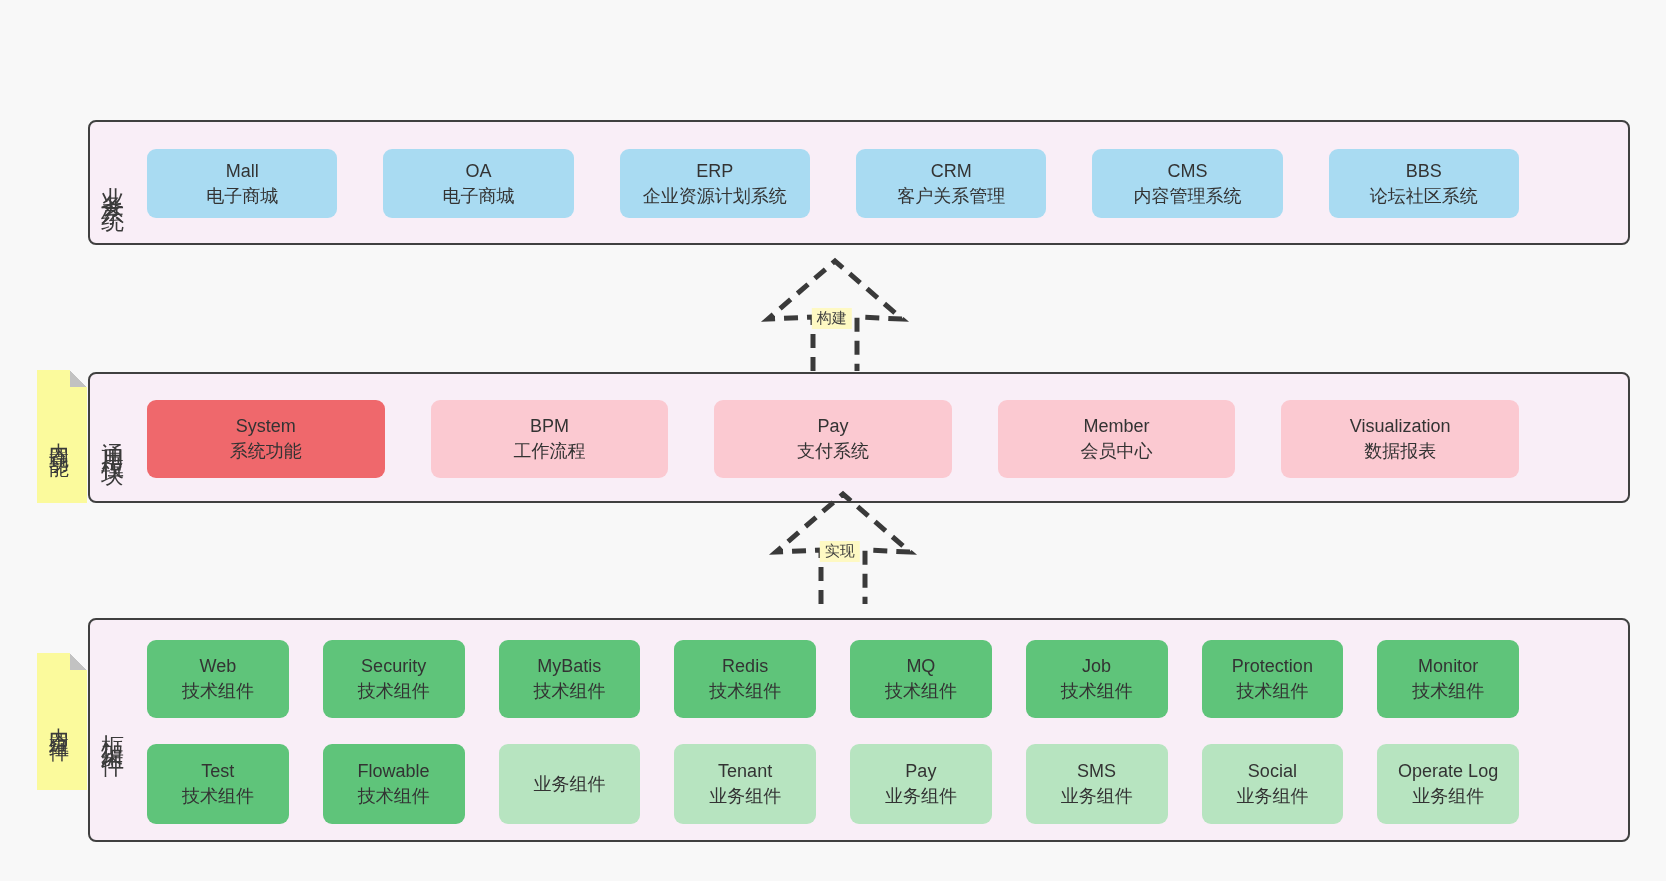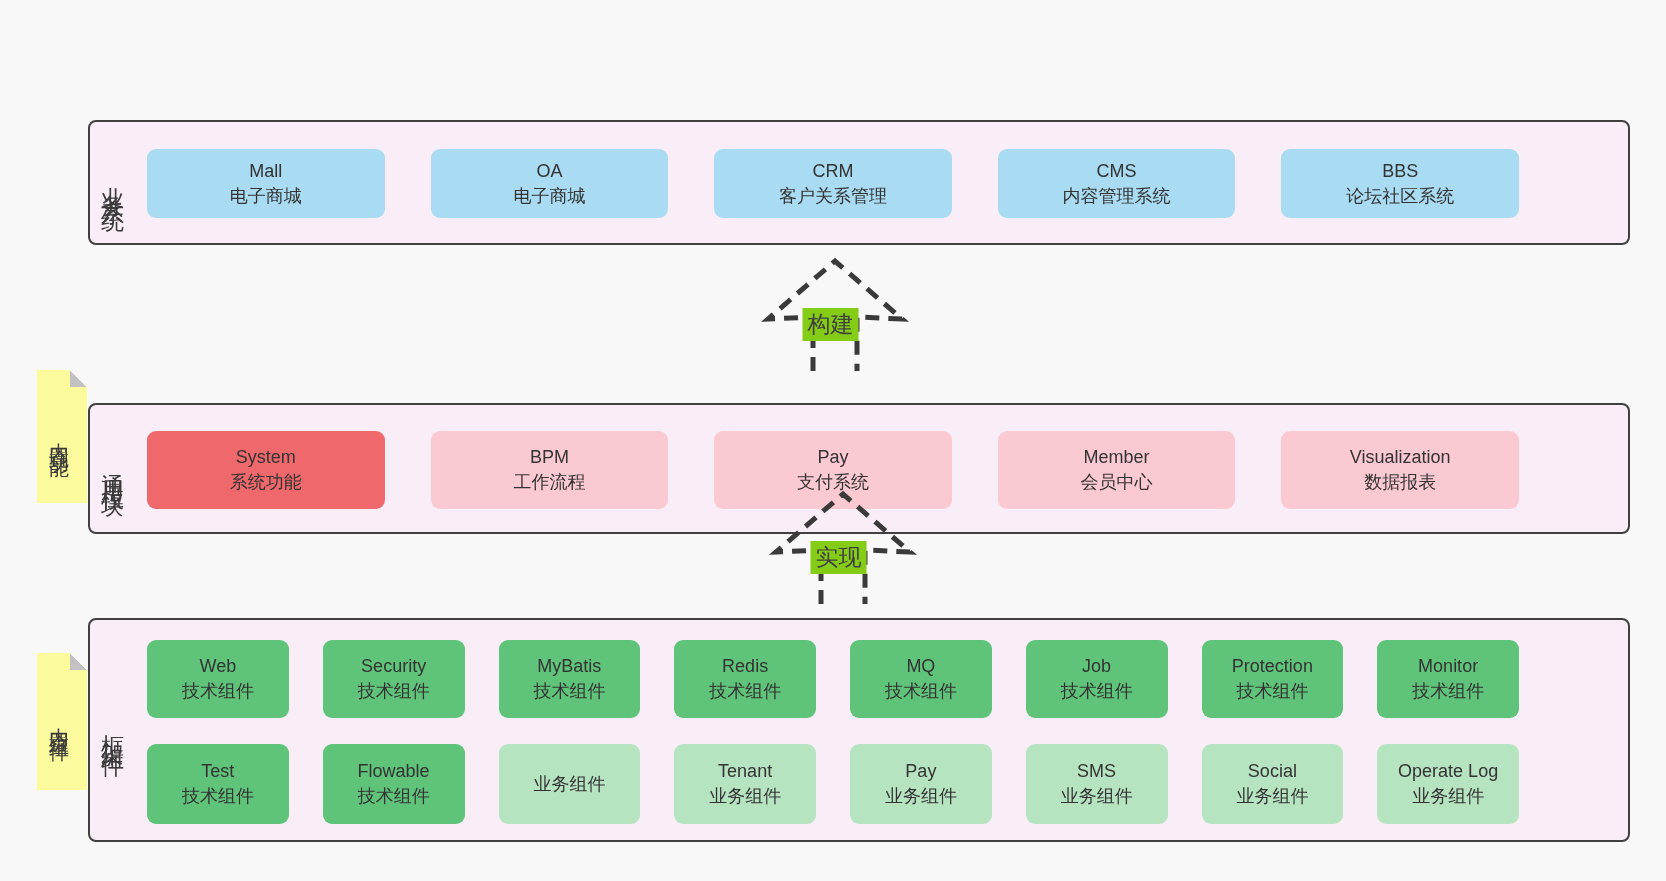--- a/index.html
+++ b/index.html
@@ -6,21 +6,21 @@
   .stage{
     position:relative;width:1666px;height:881px;background:#f8f8f8;
     font-family:"Liberation Sans","DejaVu Sans",sans-serif;color:#383838;
     overflow:hidden;
   }
   .band{
     position:absolute;left:88px;width:1542px;background:#f9eef7;
     border:2px solid #404040;border-radius:8px;box-sizing:border-box;
   }
   .band1{top:120px;height:125px;}
-  .band2{top:372px;height:131px;margin-top:31px;}
+  .band2{top:372px;height:131px;}
   .band3{top:618px;height:224px;}
   .band-label{
     position:absolute;left:11px;top:50%;transform:translateY(-50%);
     writing-mode:vertical-rl;text-orientation:upright;
     font-size:23px;letter-spacing:7px;color:#3a3a3a;line-height:1;
   }
   .row{position:absolute;left:57px;width:1372px;display:flex;}
   .row6{gap:46px;}
   .row8{gap:34px;}
   .band1 .row{top:27px;height:69px;}
@@ -50,38 +50,42 @@
     writing-mode:vertical-rl;text-orientation:upright;
     font-size:20px;letter-spacing:5px;color:#3a3a3a;white-space:nowrap;line-height:1;
   }
   .arrow{position:absolute;width:150px;height:118px;}
   .arrow1{left:760px;top:253px;}
   .arrow2{left:768px;top:486px;text-align:center;}
   .arrow svg{position:absolute;left:0;top:0;}
   .arrow path{fill:none;stroke:#3a3a3a;stroke-width:5;stroke-dasharray:14 9;stroke-linejoin:miter;}
   .arrow-label{
     position:absolute;left:50%;top:55px;transform:translateX(-58%);
-    background:#84cc16;padding:1px 5px;font-size:23px;color:#3f3f3f;
+    background:#fef9c3;padding:1px 5px;font-size:15px;color:#3f3f3f;
   }
 </style>
 </head>
 <body>
 
 <div class="stage">
 
   <section class="band band1">
     <div class="band-label">业务系统</div>
     <div class="row row6">
       <div class="box blue">
         <div>Mall</div>
         <div>电子商城</div>
       </div>
       <div class="box blue">
         <div>OA</div>
         <div>电子商城</div>
+      </div>
+      <div class="box blue">
+        <div>ERP</div>
+        <div>企业资源计划系统</div>
       </div>
       <div class="box blue">
         <div>CRM</div>
         <div>客户关系管理</div>
       </div>
       <div class="box blue">
         <div>CMS</div>
         <div>内容管理系统</div>
       </div>
       <div class="box blue">

